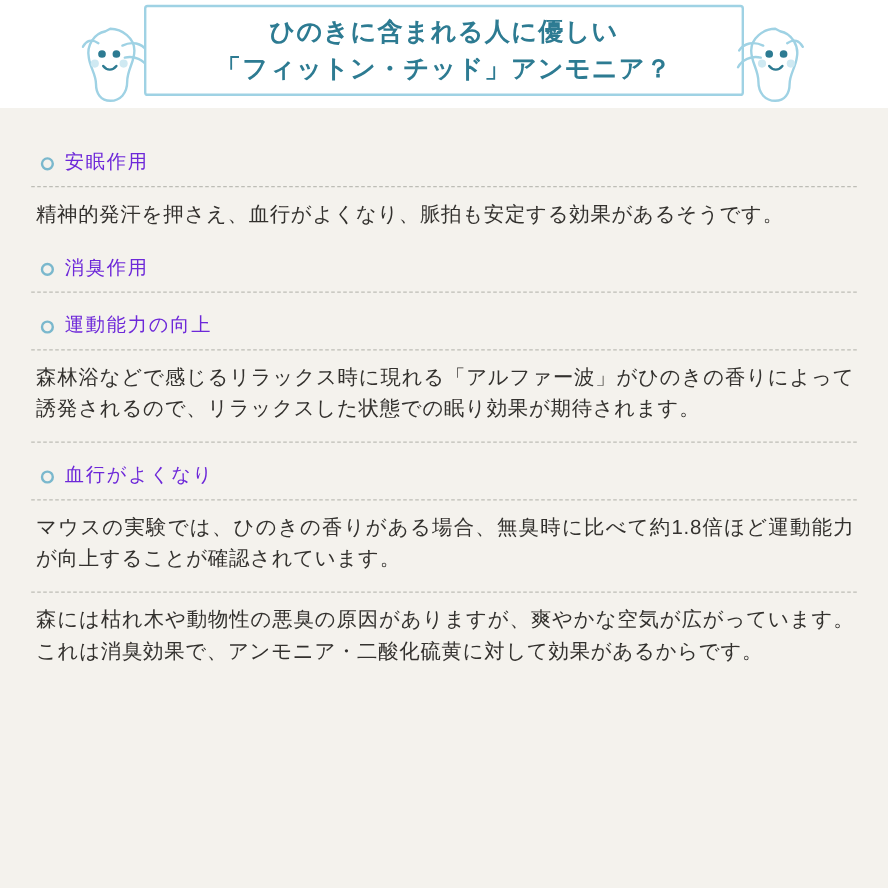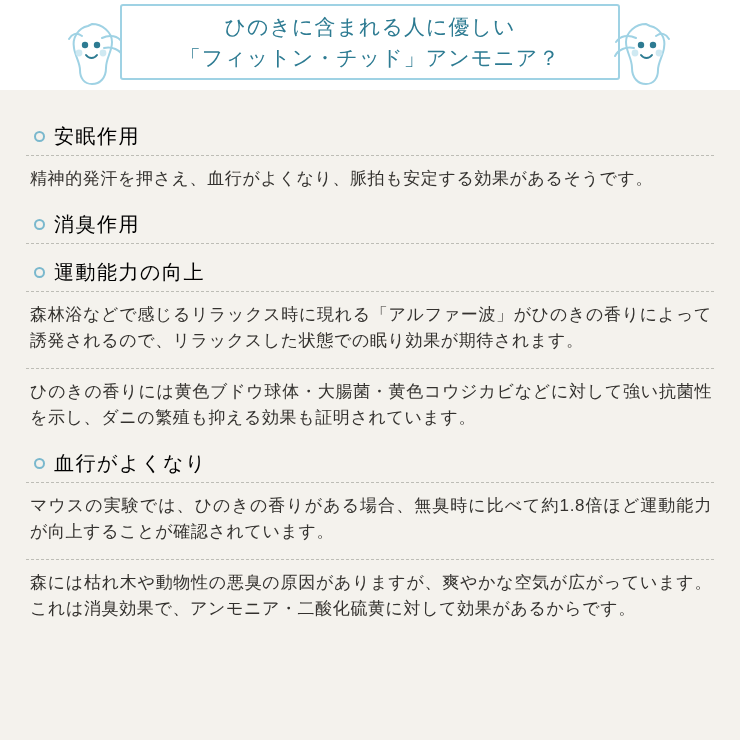--- a/index.html
+++ b/index.html
@@ -33,21 +33,21 @@
     flex-direction: column;
     align-items: center;
     justify-content: center;
   }
   .banner-line {
     color: #2d7b92;
     font-size: 21px;
     line-height: 31px;
     letter-spacing: 1px;
     white-space: nowrap;
-    font-weight: normal;
+    font-weight: bold;
   }
   .mascot {
     position: absolute;
     top: 18px;
     width: 62px; height: 70px;
   }
   .mascot.left  { left: 68px; }
   .mascot.right { left: 608px; }
 
   
@@ -65,22 +65,22 @@
     gap: 9px;
     padding: 6px 0 7px 8px;
   }
   .ring {
     width: 11px; height: 11px;
     border: 2px solid #7ab8cd;
     border-radius: 50%;
     flex: 0 0 auto;
   }
   .sec-title {
-    color: #000000;
-    font-size: 20px;
+    color: #6d28d9;
+    font-size: 16px;
     letter-spacing: 1.5px;
     line-height: 24px;
     white-space: nowrap;
   }
   .divider {
     border: 0;
     border-top: 1px dashed #bdbdb6;
     margin: 0 0 10px 0;
     height: 0;
   }
@@ -167,21 +167,20 @@
       <div class="sec-head">
         <span class="ring"></span>
         <span class="sec-title">運動能力の向上</span>
       </div>
       <hr class="divider">
       <div class="sec-body">森林浴などで感じるリラックス時に現れる「アルファー波」がひのきの香りによって誘発されるので、リラックスした状態での眠り効果が期待されます。</div>
     </div>
 
     <div class="section">
       <hr class="divider">
-      <div class="sec-body">ひのきの香りには黄色ブドウ球体・大腸菌・黄色コウジカビなどに対して強い抗菌性を示し、ダニの繁殖も抑える効果も証明されています。</div>
     </div>
 
     <div class="section">
       <div class="sec-head">
         <span class="ring"></span>
         <span class="sec-title">血行がよくなり</span>
       </div>
       <hr class="divider">
       <div class="sec-body">マウスの実験では、ひのきの香りがある場合、無臭時に比べて約1.8倍ほど運動能力が向上することが確認されています。</div>
     </div>

